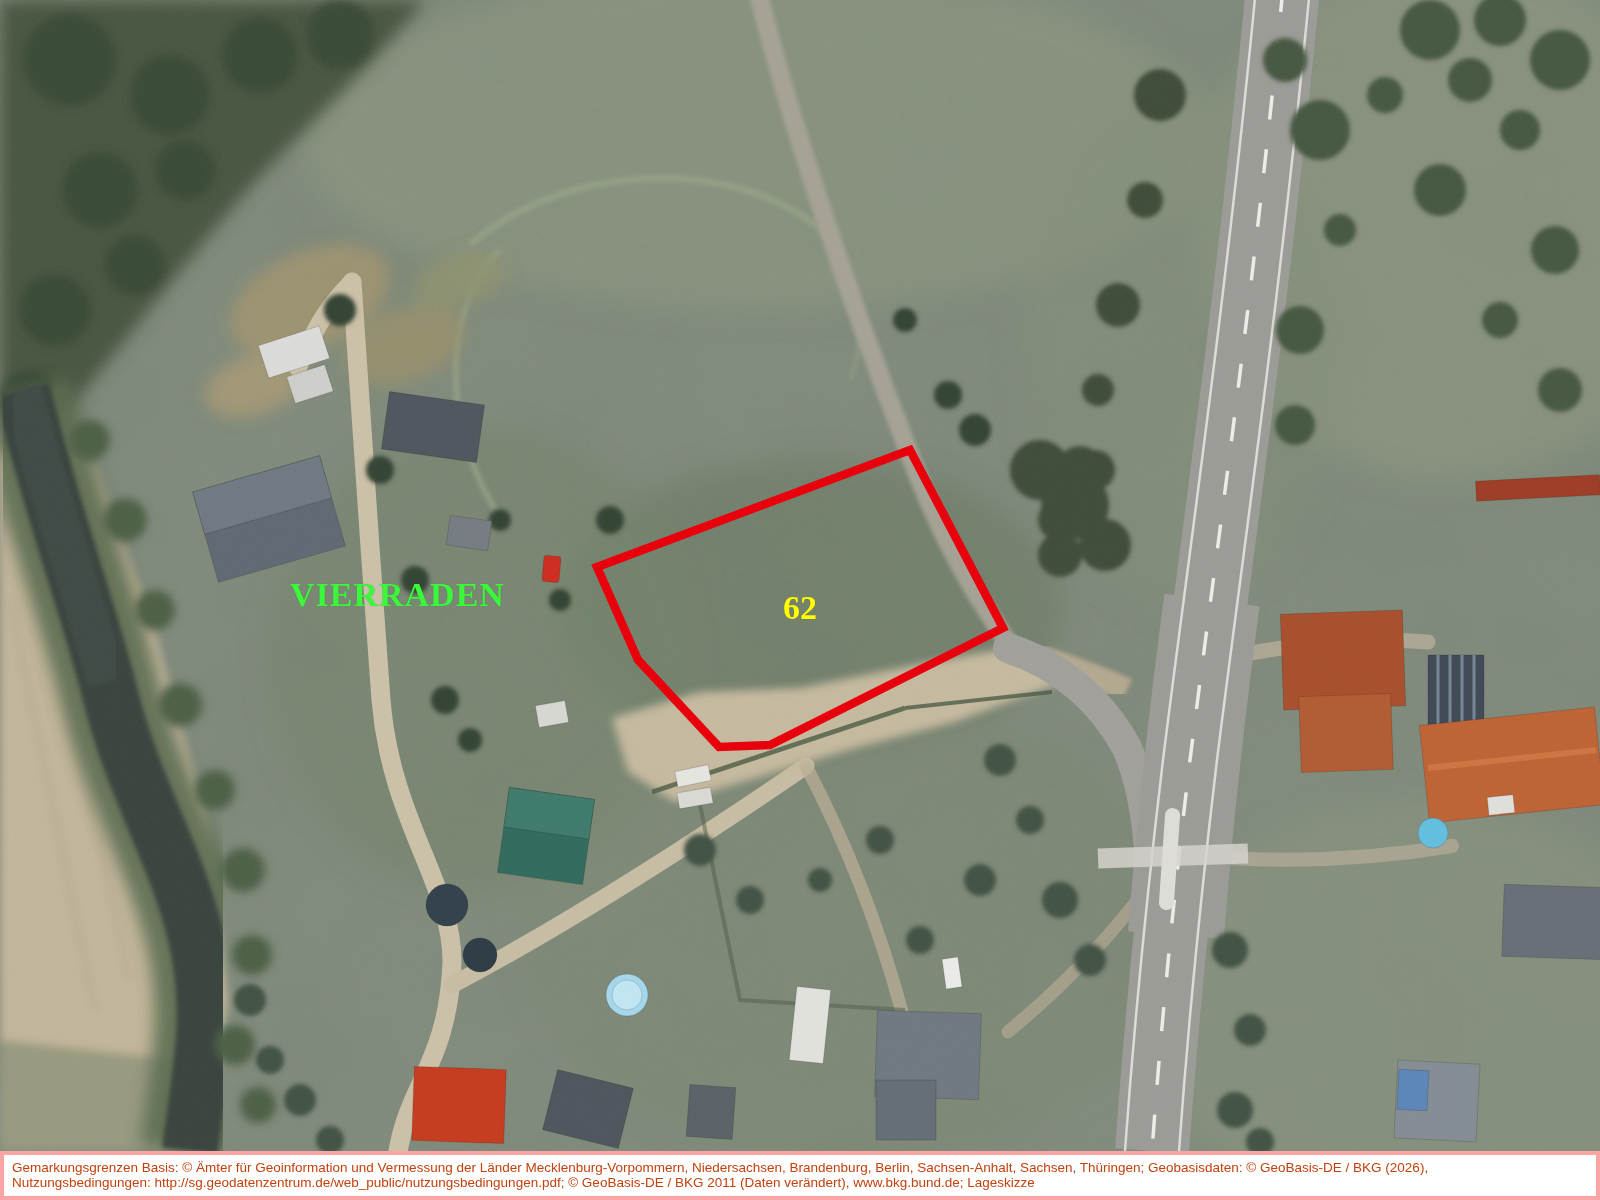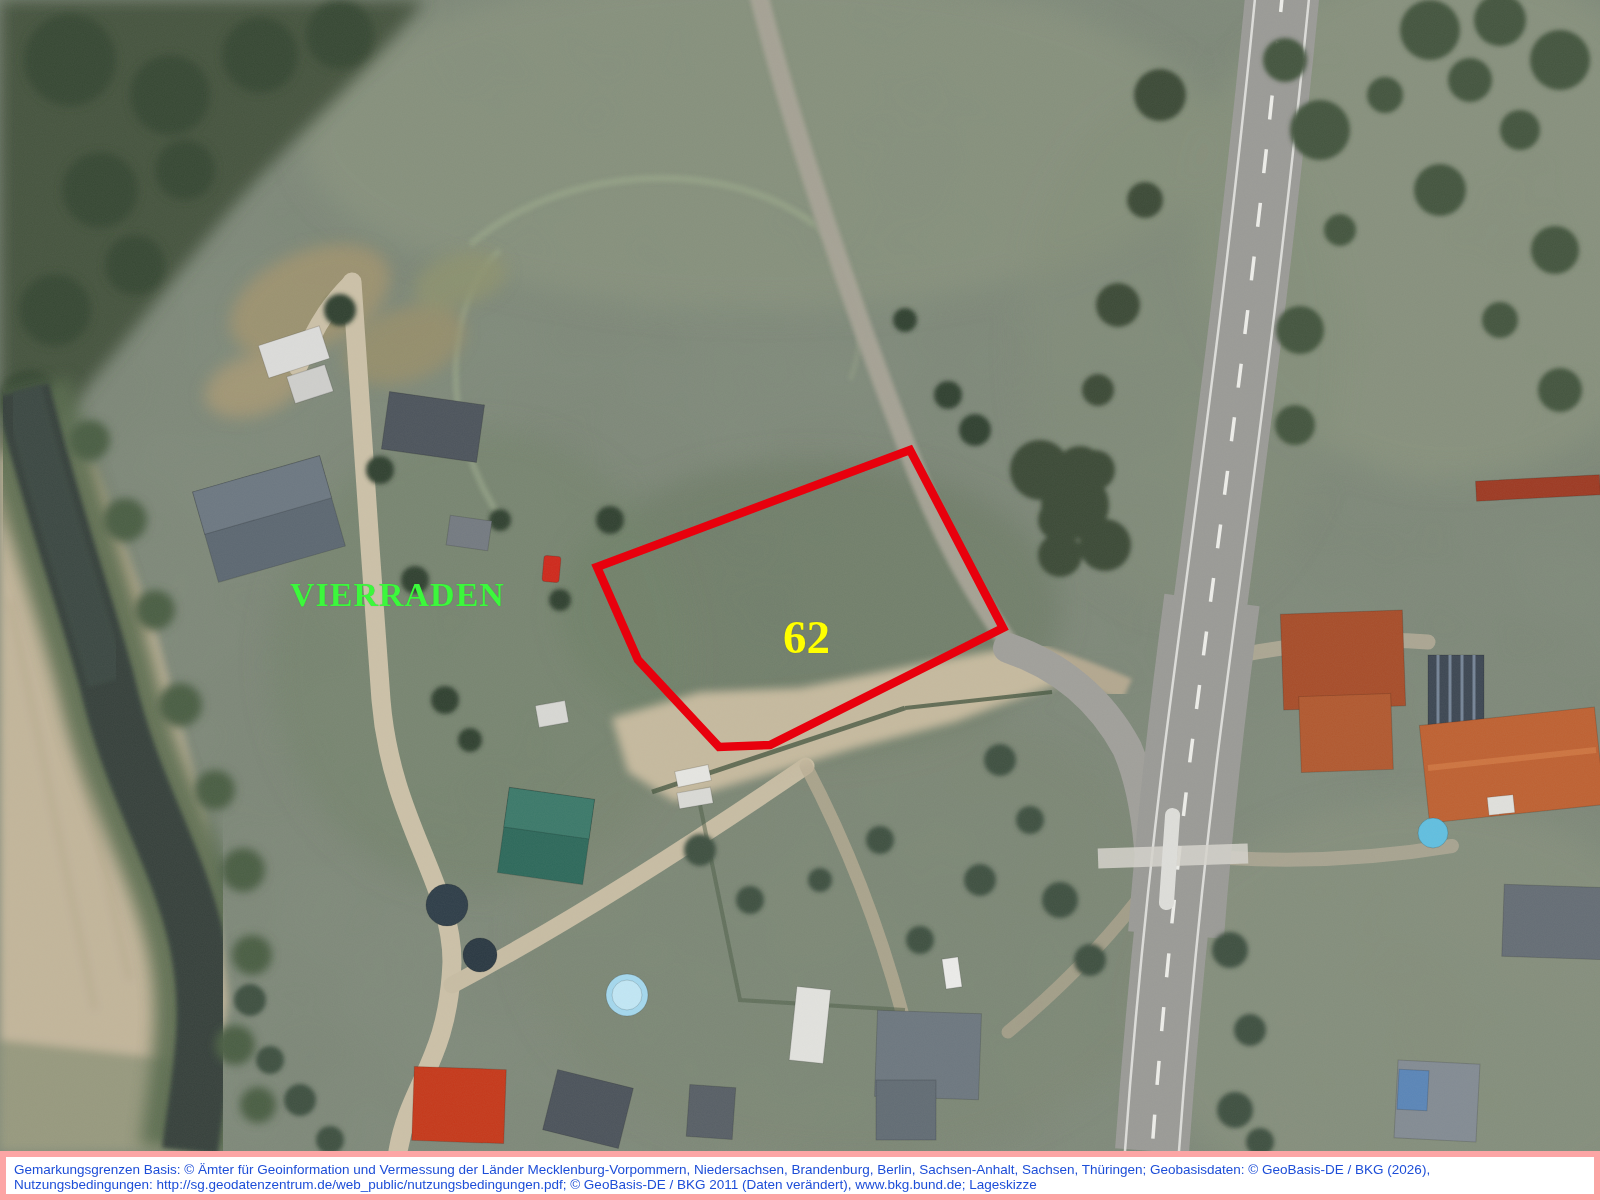--- a/index.html
+++ b/index.html
@@ -2,24 +2,24 @@
 <html><head>
 <meta charset="utf-8">
 <style>
   html,body{margin:0;padding:0;background:#fff;}
   .stage{position:relative;width:1600px;height:1200px;overflow:hidden;
          font-family:"Liberation Sans",sans-serif;background:#7d8778;}
   .map-wrap{position:absolute;left:0;top:0;width:1600px;height:1151px;font-family:Liberation Serif, serif;}
   .map-label{position:absolute;font-weight:bold;white-space:nowrap;
              text-shadow:0 0 1px rgba(0,0,0,.25);}
   .place-label{left:290px;top:576px;font-size:34px;letter-spacing:1px;}
-  .parcel-label{left:783px;top:610px;font-size:47px;}
+  .parcel-label{left:783px;top:589px;font-size:34px;}
   .footer{position:absolute;left:0;top:1151px;width:1600px;height:49px;
-          box-sizing:border-box;background:#ffffff;border:6px solid #fca5a5;
-          padding:5px 16px 0 8px;color:#1d4ed8;font-size:13.5px;line-height:15px;}
+          box-sizing:border-box;background:#ffffff;border:4px solid #fca5a5;
+          padding:5px 16px 0 8px;color:#c2410c;font-size:13.5px;line-height:15px;}
 </style>
 </head>
 <body>
 
 <div class="stage">
   <div class="map-wrap">
 
     <svg width="1600" height="1151" viewBox="0 0 1600 1151">
       <defs>
         <filter id="b2">

